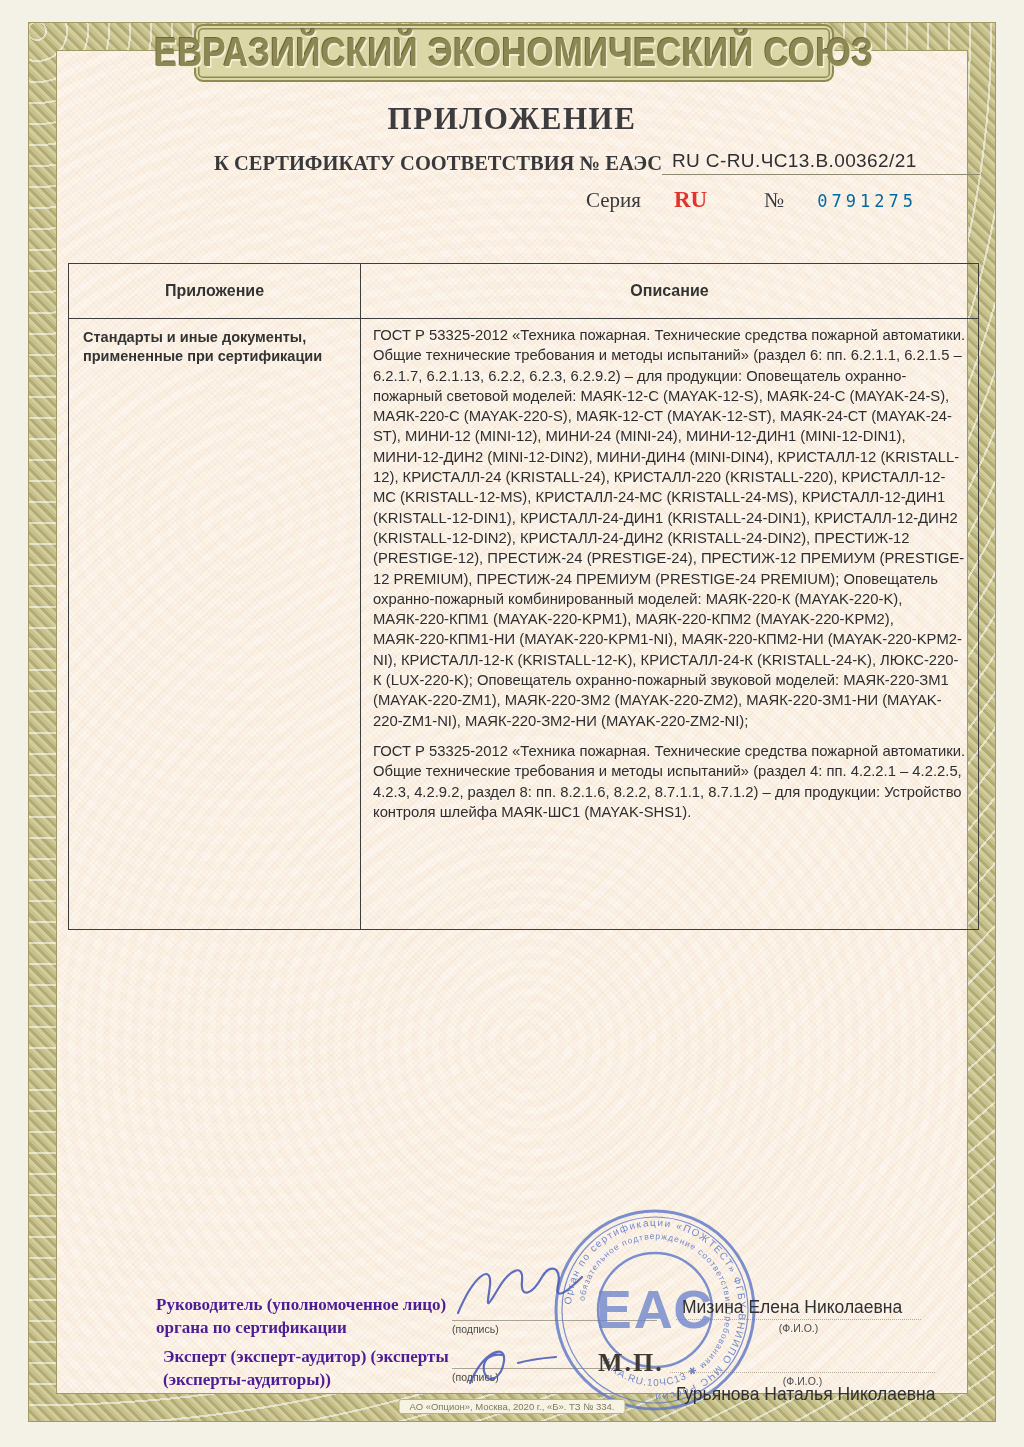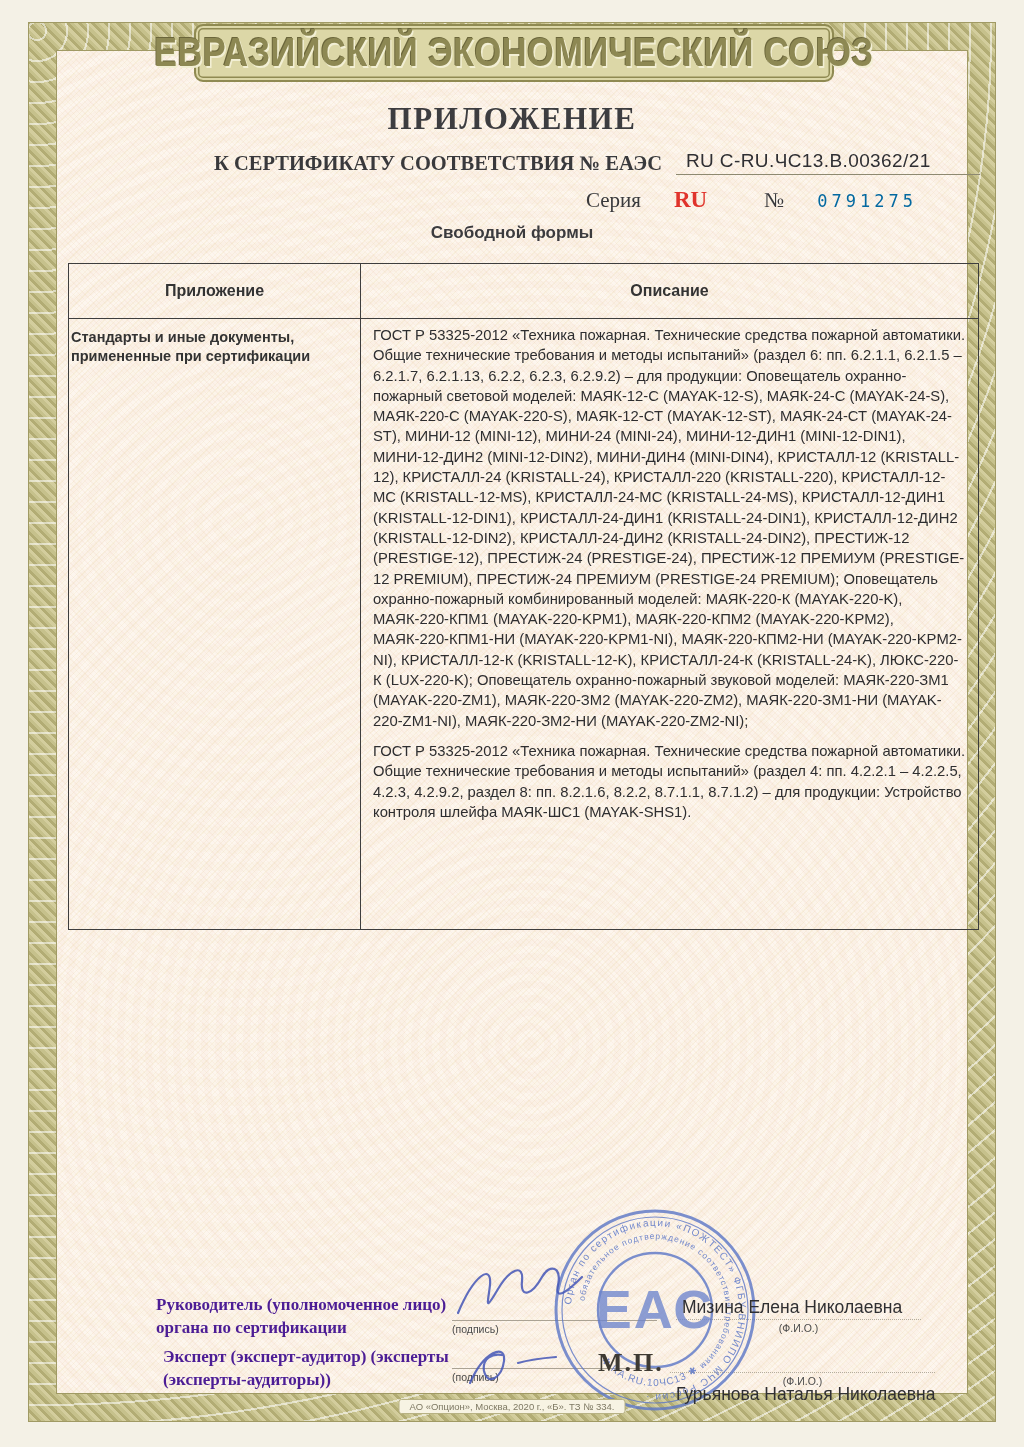--- a/index.html
+++ b/index.html
@@ -23,37 +23,37 @@
   
   #banner{position:absolute;left:194px;top:24px;width:636px;height:54px;z-index:3;
     background:#dcd7a7;border:2px solid #8f8a52;border-radius:9px;
     box-shadow:inset 0 0 0 2px #dcd7a7, inset 0 0 0 3.5px #8f8a52;
     display:flex;align-items:center;justify-content:center;}
   #banner .txt{font-weight:bold;font-size:37px;white-space:nowrap;color:#8d8853;
     letter-spacing:0.5px;transform:scale(.93,1.1);
     text-shadow:1.5px 1.5px 0 #f2efd4, -1px -1px 0 #6b663b;}
   #doc-title{position:absolute;top:101px;left:0;width:100%;text-align:center;z-index:2;
     font-family:"Liberation Serif",serif;font-weight:bold;font-size:31px;letter-spacing:1.5px;color:#3d3d40;}
-  #cert-line{position:absolute;top:150px;left:214px;right:44px;z-index:2;display:flex;align-items:flex-end;gap:14px;
+  #cert-line{position:absolute;top:150px;left:214px;right:44px;z-index:2;display:flex;align-items:flex-end;gap:0;
     font-family:"Liberation Serif",serif;font-weight:bold;font-size:20.5px;color:#39393c;white-space:nowrap;}
   #cert-number{flex:1;font-family:"Liberation Sans",sans-serif;font-weight:normal;font-size:19px;color:#2f2f33;
     border-bottom:1.5px solid #8d8971;padding:0 0 2px 10px;letter-spacing:.4px;}
   #series-line{position:absolute;top:187px;left:586px;z-index:2;display:flex;align-items:baseline;gap:33px;
     font-family:"Liberation Serif",serif;font-size:21px;color:#39393c;}
   #series-value{color:#e0342c;font-weight:bold;font-size:23px;}
   #number-sign{margin-left:24px;}
   #blank-number{color:#0369a1;font-family:"DejaVu Sans Mono",monospace;font-size:17px;letter-spacing:4px;}
   #form-type{position:absolute;top:223px;left:0;width:100%;text-align:center;z-index:2;
     font-weight:bold;font-size:17px;color:#3b3b3e;}
   
   #annex-table{position:absolute;left:68px;top:263px;width:911px;z-index:2;border-collapse:collapse;table-layout:fixed;}
   #annex-table th,#annex-table td{border:1.5px solid #3e3e3e;}
   #annex-table th{height:52px;font-size:16px;font-weight:bold;color:#333;text-align:center;vertical-align:middle;}
   #annex-table col.c1{width:292px;}
-  td.annex-cell{vertical-align:top;padding:9px 2px;font-size:14.5px;font-weight:bold;line-height:19px;color:#333;}
+  td.annex-cell{vertical-align:top;padding:9px 14px;font-size:14.5px;font-weight:bold;line-height:19px;color:#333;}
   td.desc-cell{vertical-align:top;height:598px;padding:6px 12px 6px 12px;font-size:14.8px;line-height:20.3px;color:#2e2e30;}
   td.desc-cell p{margin:0 0 10px 0;}
   
   .role{position:absolute;z-index:2;font-family:"Liberation Serif",serif;font-weight:bold;
     font-size:17px;line-height:23px;color:#4c1d95;width:305px;}
   .sig-line{position:absolute;z-index:2;width:205px;border-bottom:1px solid #aaa294;}
   .sig-caption{position:absolute;z-index:4;font-size:10.5px;color:#4a4a4a;width:205px;text-align:left;}
   .fio{position:absolute;z-index:4;font-size:17.5px;color:#2f2f32;white-space:nowrap;}
   .fio-line{position:absolute;z-index:2;border-bottom:1px dotted #b4ad9e;}
   .fio-caption{position:absolute;z-index:4;font-size:10.5px;color:#4a4a4a;text-align:center;}
@@ -86,21 +86,20 @@
     <span id="cert-number">RU C-RU.ЧС13.В.00362/21</span>
   </div>
 
   <div id="series-line">
     <span>Серия</span>
     <span id="series-value">RU</span>
     <span id="number-sign">№</span>
     <span id="blank-number">0791275</span>
   </div>
 
-  <div id="form-type">Свободной формы</div>
 
   <table id="annex-table">
     <colgroup>
         <col class="c1">
         <col>
       </colgroup>
     <thead>
       <tr>
         <th>Приложение</th>
         <th>Описание</th>

